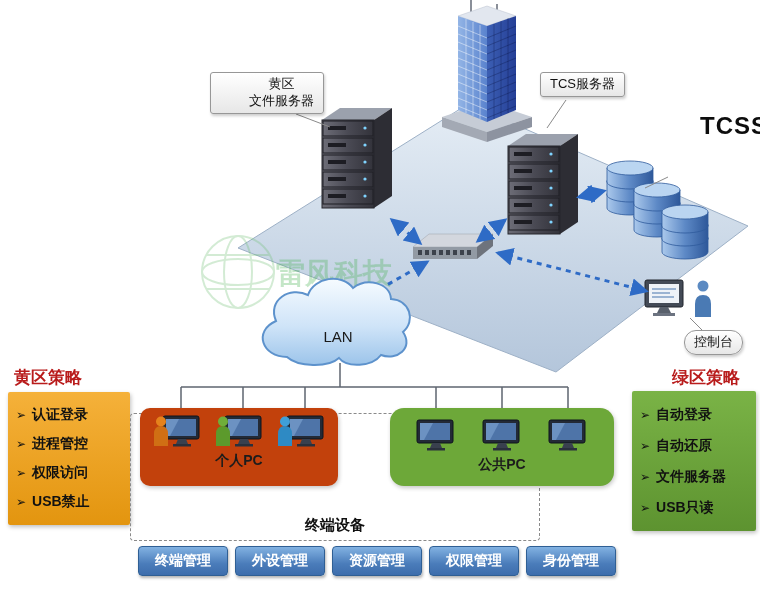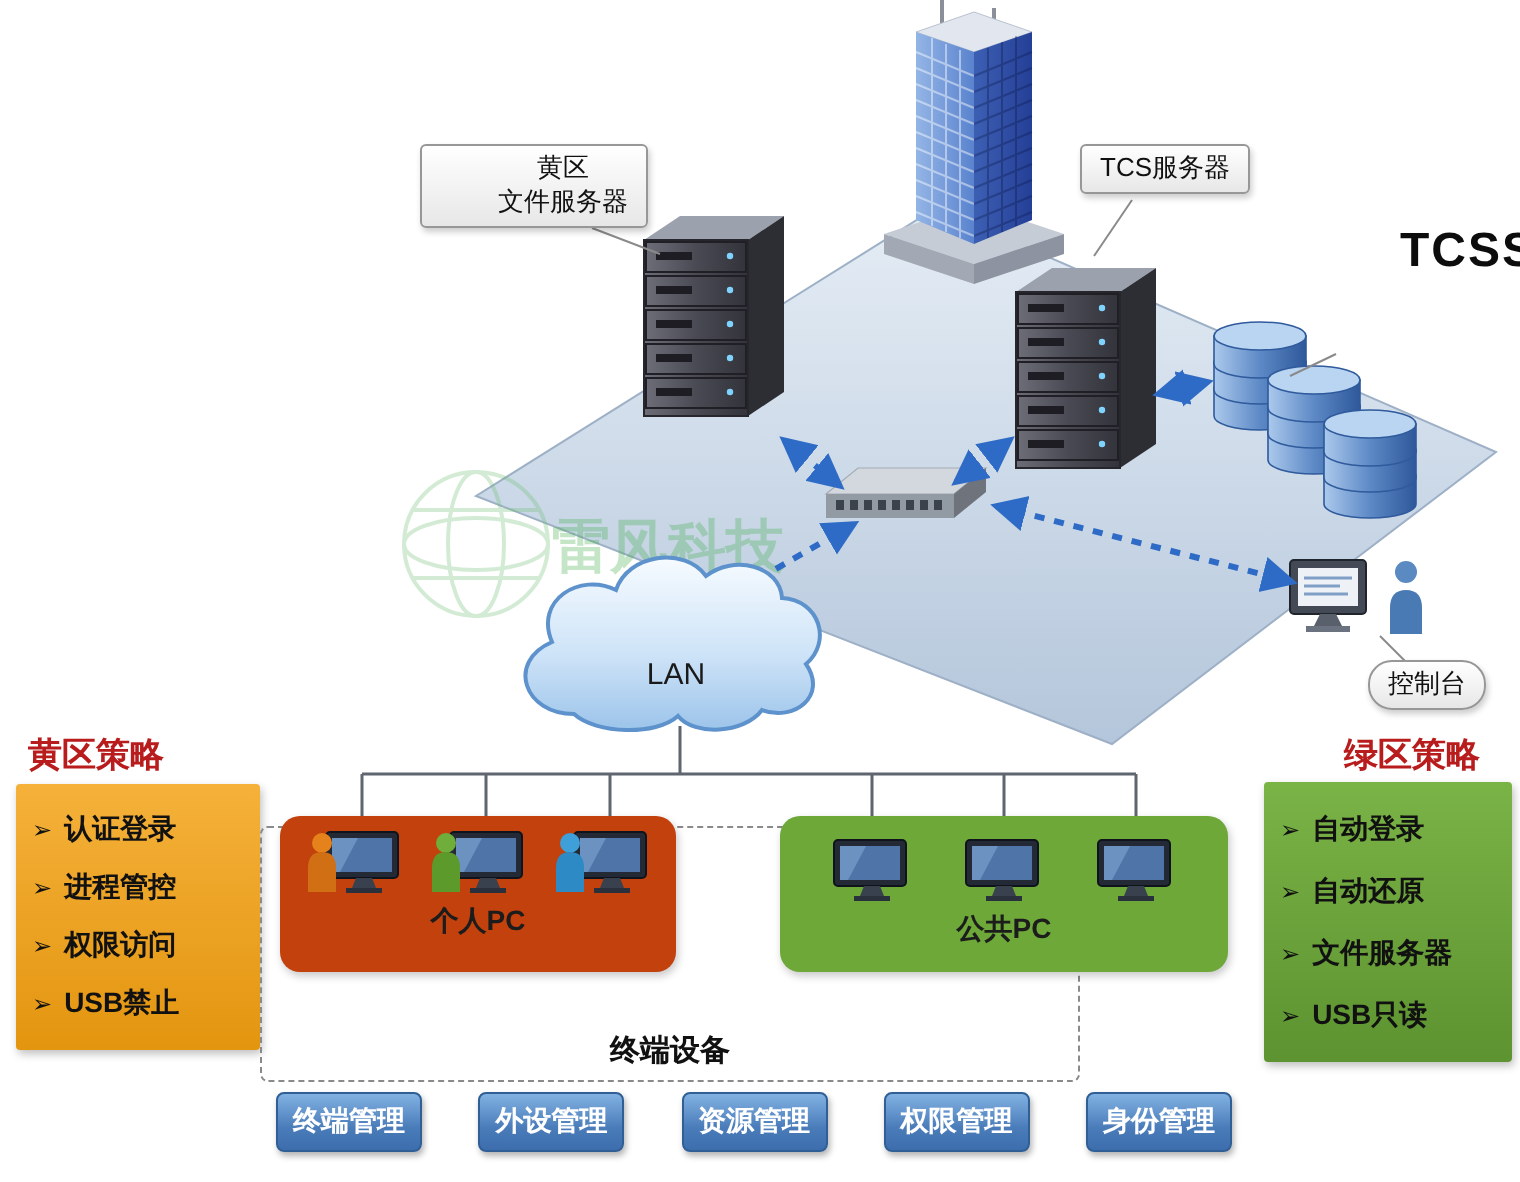--- a/index.html
+++ b/index.html
@@ -33,21 +33,21 @@
   .pc-group.green  { background:#6da839; }
   .pc-row { display:flex; justify-content:center; align-items:flex-end; }
   .pc-row.with-person { gap:13px; }
   .pc-row.plain { gap:26px; margin-top:4px; }
   .pc-unit { display:flex; align-items:flex-end; }
   .pc-unit .person { margin-right:-7px; margin-bottom:1px; position:relative; z-index:2; }
   .pc-label { text-align:center; font-size:14px; font-weight:bold; color:#1c1c1c; margin-top:5px; }
 
   .btn-row { position:absolute; display:flex; justify-content:space-between; z-index:6; }
   .mgmt-btn {
-    width:73px; height:30px; border:1px solid #2f5f94; border-radius:4px;
+    width:90px; height:30px; border:1px solid #2f5f94; border-radius:4px;
     background:linear-gradient(#82b2e2,#4a7cba 60%,#3d6dac);
     color:#fff; font-size:14px; font-weight:bold; font-family:inherit;
     display:flex; align-items:center; justify-content:center;
     box-shadow:1px 2px 3px rgba(0,0,0,.3); cursor:pointer;
   }
 </style>
 </head>
 <body>
 
 <div class="stage">
@@ -335,21 +335,21 @@
           <rect x="4" y="4" width="30" height="17" fill="#4e74a8"></rect>
           <polygon points="4,4 17,4 8,21 4,21" fill="#6c92c2"></polygon>
           <polygon points="16,24 24,24 26,29 14,29" fill="#39404e"></polygon>
             <rect x="11" y="29" width="18" height="2.5" fill="#2a303c"></rect>
         </svg>
       </div>
     </div>
     <div class="pc-label">个人PC</div>
   </div>
 
-  <div class="pc-group green" style="left:390px; top:408px; width:224px; height:78px;">
+  <div class="pc-group green" style="left:390px; top:408px; width:224px; height:78px;border-radius:14px;">
     <div class="pc-row plain">
       <svg width="40" height="32" viewBox="0 0 40 32">
         <rect x="1" y="1" width="36" height="23" rx="2" fill="#232a36" stroke="#0f141c"></rect>
         <rect x="4" y="4" width="30" height="17" fill="#4e74a8"></rect>
         <polygon points="4,4 17,4 8,21 4,21" fill="#6c92c2"></polygon>
         <polygon points="16,24 24,24 26,29 14,29" fill="#39404e"></polygon>
           <rect x="11" y="29" width="18" height="2.5" fill="#2a303c"></rect>
       </svg>
       <svg width="40" height="32" viewBox="0 0 40 32">
         <rect x="1" y="1" width="36" height="23" rx="2" fill="#232a36" stroke="#0f141c"></rect>

